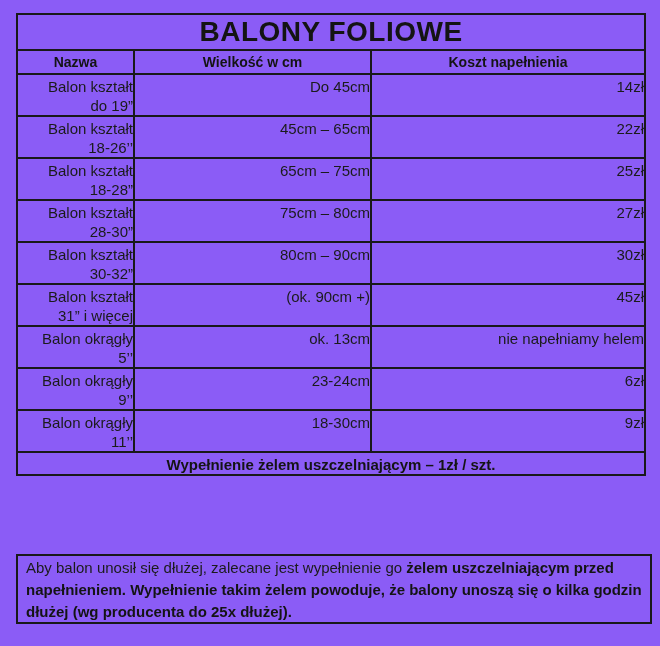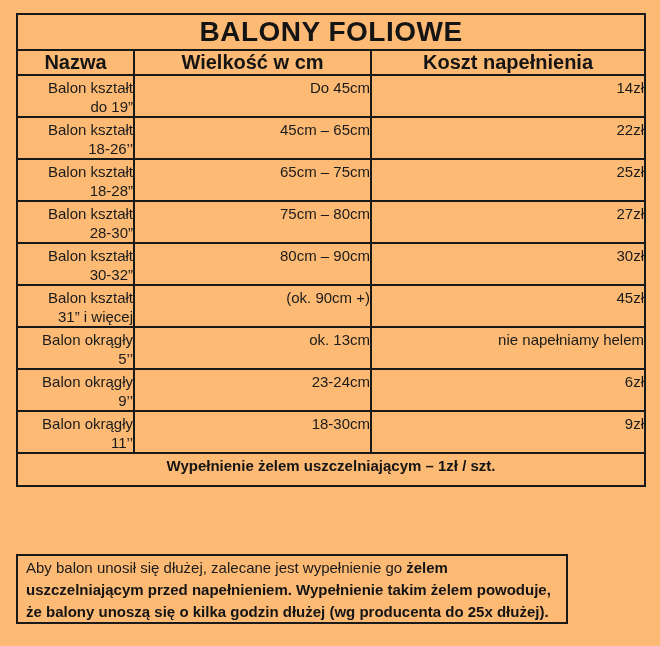--- a/index.html
+++ b/index.html
@@ -5,21 +5,21 @@
   * { margin: 0; padding: 0; box-sizing: border-box; }
   html, body {
     width: 660px; height: 646px;
     background: #ffffff;
     font-family: "Liberation Sans", "DejaVu Sans", sans-serif;
     color: #1b1b1b;
   }
   .page {
     position: relative;
     width: 660px; height: 646px;
-    background: #fdba74;
+    background: #8b5cf6;
     overflow: hidden;
   }
   table.price-table {
     position: absolute;
     left: 16px; top: 13px;
     width: 628px;
     border-collapse: collapse;
     table-layout: fixed;
   }
   .price-table td, .price-table th {
@@ -30,49 +30,49 @@
     height: 36px;
     text-align: center;
     vertical-align: middle;
     font-weight: bold;
     font-size: 28px;
     letter-spacing: 0.5px;
     color: #141414;
   }
   .header-row th {
     height: 24px;
-    font-size: 20px;
+    font-size: 14px;
     font-weight: bold;
     text-align: center;
     vertical-align: middle;
     color: #141414;
   }
   .data-row td {
     height: 36px;
     vertical-align: top;
     text-align: right;
     font-size: 15px;
     line-height: 19px;
     padding-top: 2px;
   }
   .latex-row td { height: 34px; }
   .name-line { display: block; }
   .gel-row td {
-    height: 33px;
+    height: 23px;
     vertical-align: top;
     text-align: center;
     font-size: 15px;
     font-weight: bold;
     padding-top: 3px;
     color: #141414;
   }
   .note-box {
     position: absolute;
     left: 16px; top: 554px;
-    width: 552px; height: 70px;
+    width: 636px; height: 70px;
     border: 2px solid #191919;
     font-size: 15px;
     line-height: 22px;
     padding: 1px 8px;
     text-align: left;
   }
   .note-box b { font-weight: bold; color: #141414; }
 </style>
 </head>
 <body>

